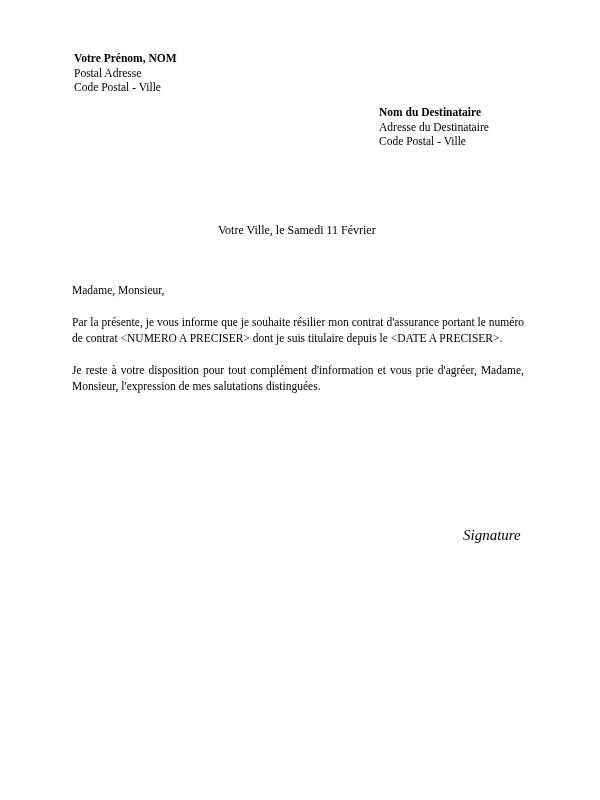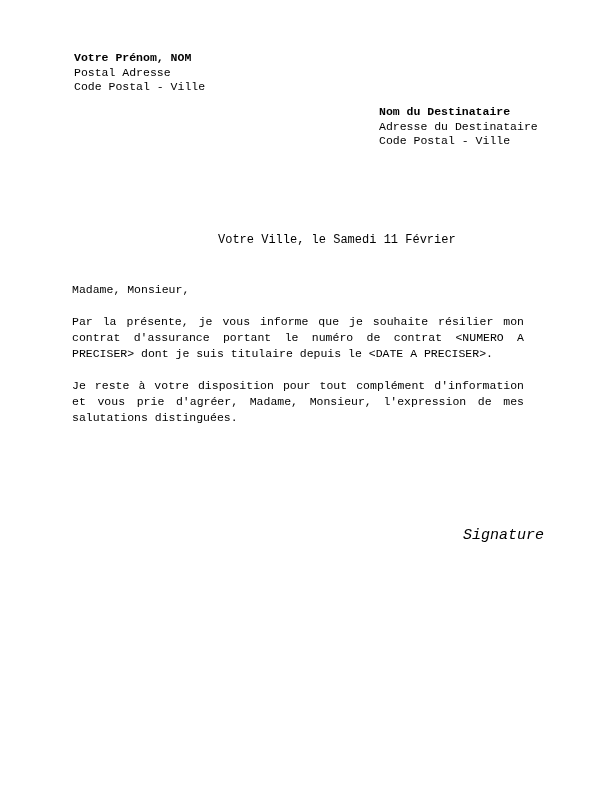--- a/index.html
+++ b/index.html
@@ -6,36 +6,36 @@
     margin: 0;
     padding: 0;
     background: #ffffff;
   }
   .page {
     position: relative;
     width: 585px;
     height: 800px;
     background: #ffffff;
     color: #000000;
-    font-family: Liberation Mono, monospace;
+    font-family: Liberation Serif, serif;
     font-size: 11.5px;
     overflow: hidden;
   }
   .addr-block {
     position: absolute;
     line-height: 14.5px;
     white-space: nowrap;
   }
   .sender-block   { left: 74px;  top: 51px;  }
   .recipient-block{ left: 379px; top: 105px; }
   .bold { font-weight: bold; }
   .date-line {
     position: absolute;
     left: 218px;
-    top: 232px;
+    top: 222px;
     font-size: 12px;
     line-height: 16px;
     white-space: nowrap;
   }
   .body-block {
     position: absolute;
     left: 72px;
     top: 282px;
     width: 452px;
     line-height: 16px;

